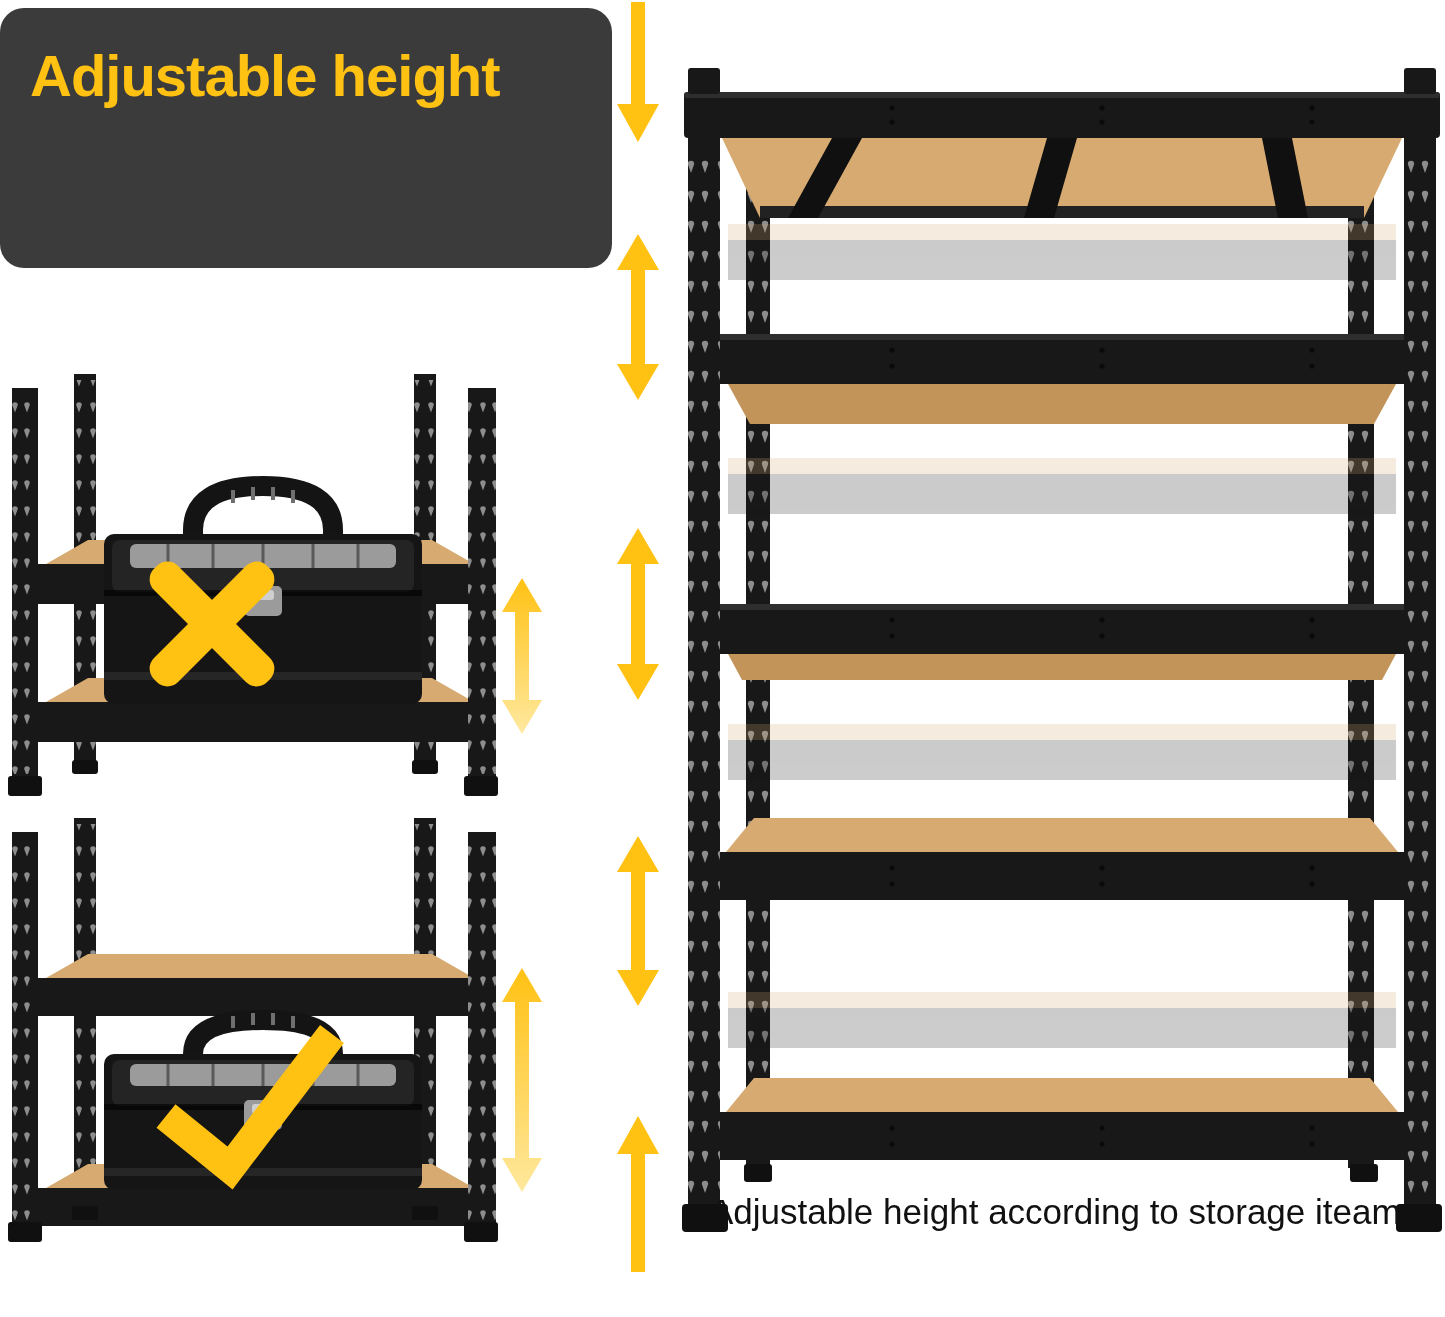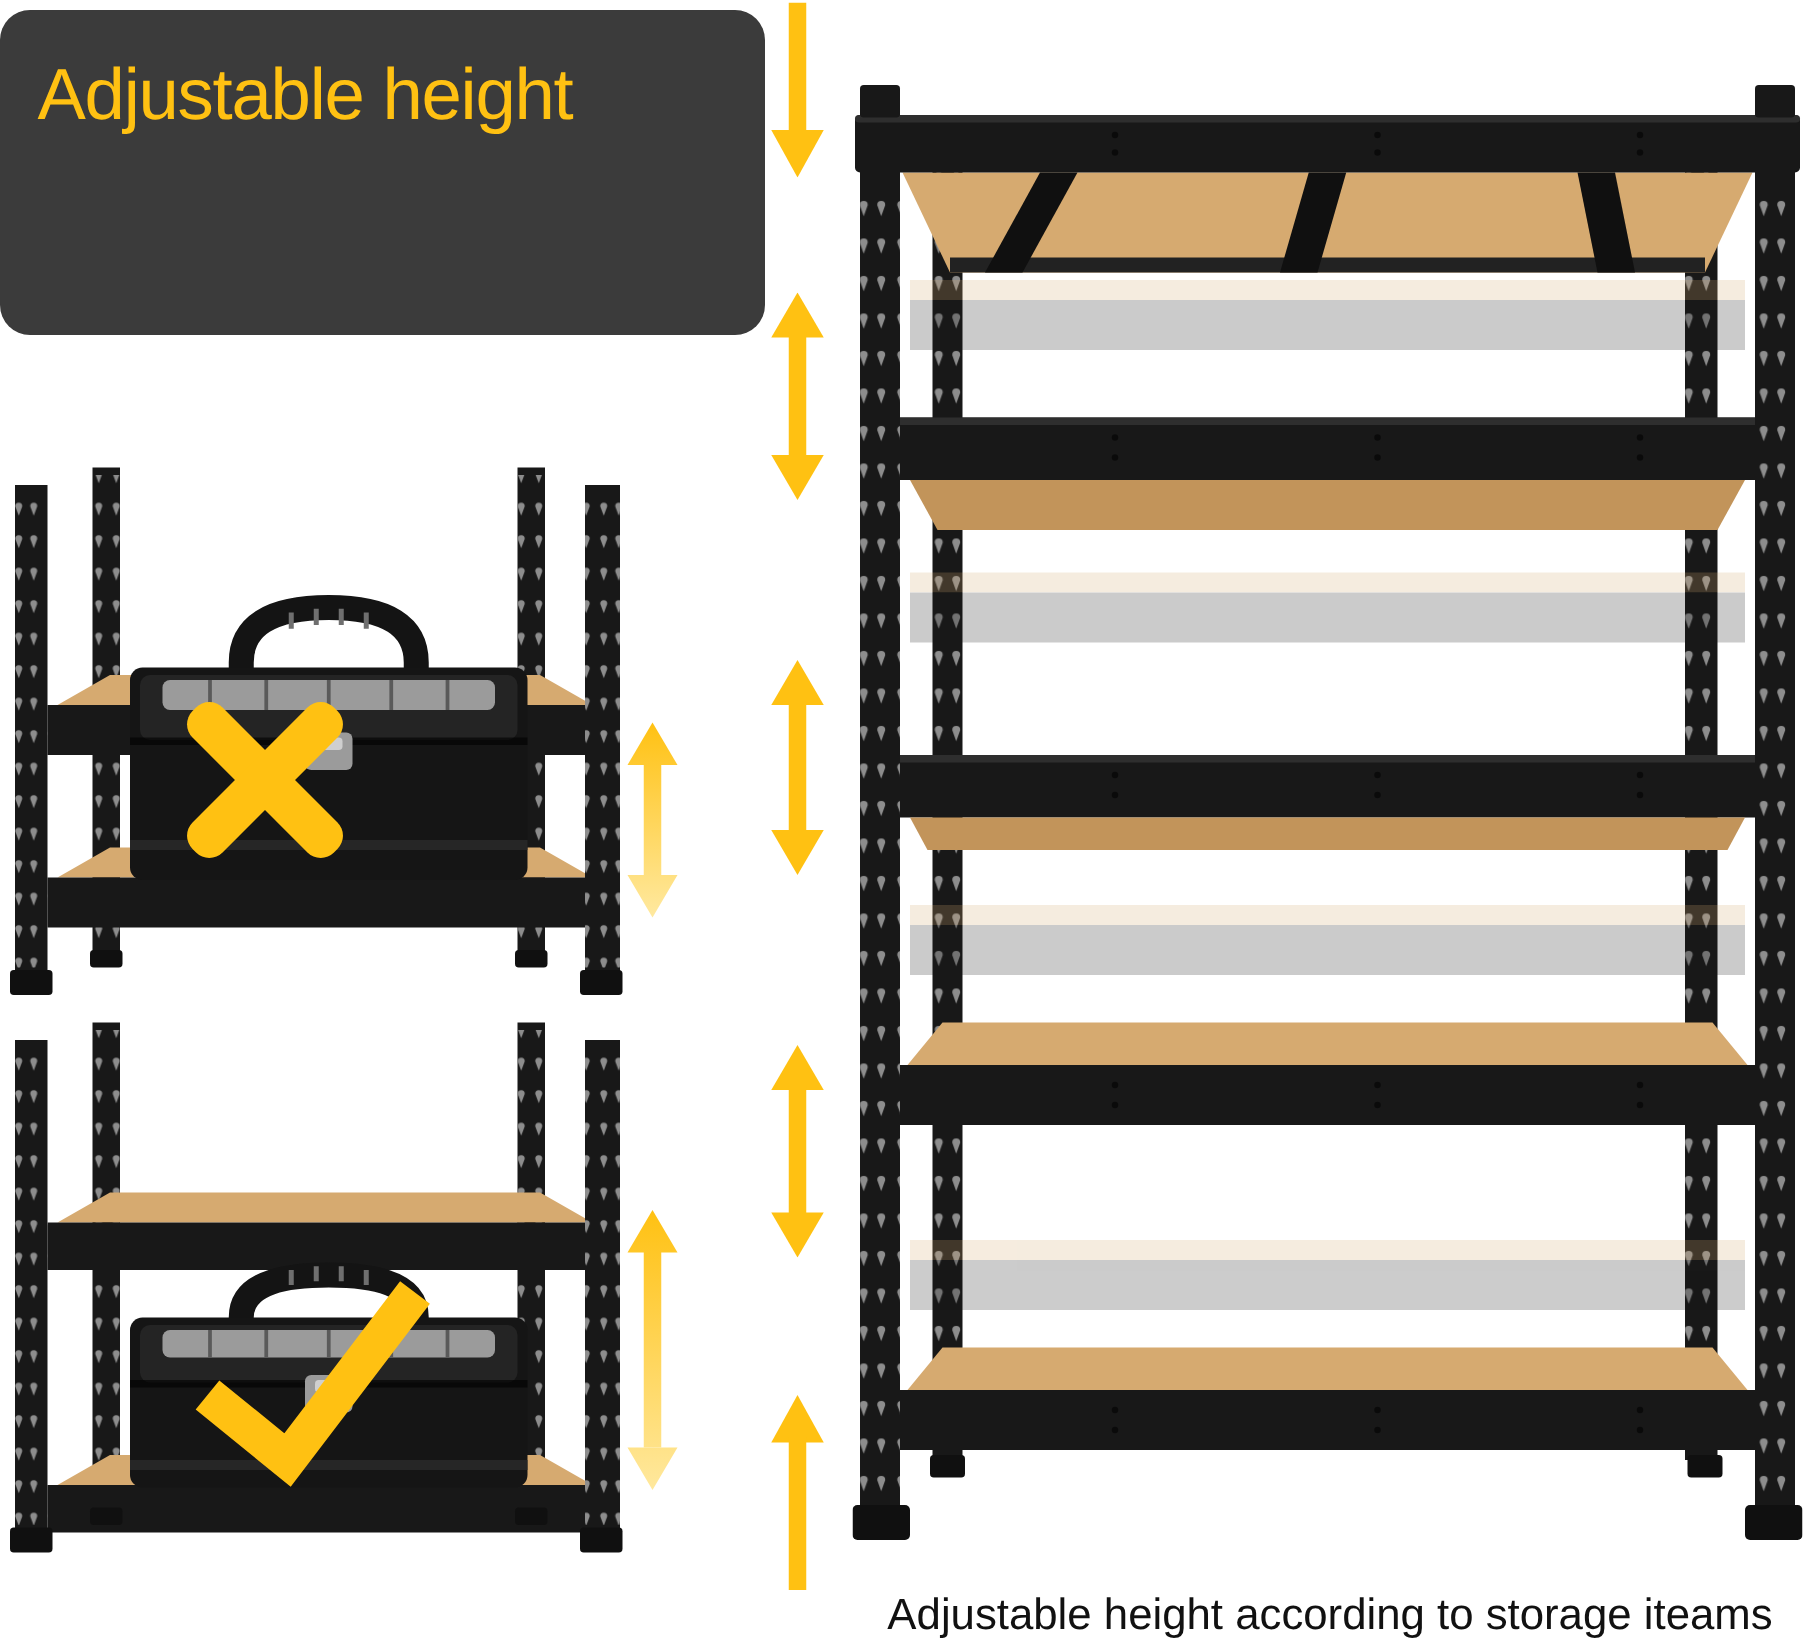--- a/index.html
+++ b/index.html
@@ -3,24 +3,24 @@
 <meta charset="utf-8">
 <style>
   * { margin:0; padding:0; box-sizing:border-box; }
   html,body { background:#fff; }
   body { font-family:"Liberation Sans","DejaVu Sans",sans-serif; }
   .canvas { position:relative; width:1445px; height:1317px; background:var(--page-bg,#ffffff); overflow:hidden; }
   .abs { position:absolute; }
   svg { display:block; }
 
   .banner { left:0; top:8px; width:612px; height:260px; background:var(--banner-bg,#3b3b3b); border-radius:24px; padding:38px 0 0 30px; }
-  .banner-title { color:var(--banner-title,#FFC112); font-size:58px; font-weight:normal; letter-spacing:-1px; line-height:1.05; white-space:nowrap; }
+  .banner-title { color:var(--banner-title,#FFC112); font-size:58px; font-weight:bold; letter-spacing:-1px; line-height:1.05; white-space:nowrap; }
   .banner-sub   { color:var(--banner-subtitle,#ffffff); font-size:54px; font-weight:bold; letter-spacing:-1px; margin-top:50px; white-space:nowrap; }
 
-  .caption { left:688px; top:1272px; width:752px; text-align:center; font-size:35px; color:var(--caption-text,#111111); white-space:nowrap; }
+  .caption { left:688px; top:1192px; width:752px; text-align:center; font-size:35px; color:var(--caption-text,#111111); white-space:nowrap; }
 
   .f-yellow { fill:var(--accent-yellow,#FFC112); }
   .s-yellow { stroke:var(--accent-yellow,#FFC112); }
   .f-black  { fill:var(--frame-black,#181818); }
   .f-dark   { fill:var(--frame-dark,#101010); }
   .f-wood   { fill:var(--wood,#D6AA70); }
   .f-woodsh { fill:var(--wood-shadow,#C2945A); }
   .f-hole   { fill:var(--hole-gray,#8D8D8D); }
   .f-tbox   { fill:var(--toolbox-black,#151515); }
   .f-tgray  { fill:var(--toolbox-gray,#9B9B9B); }

